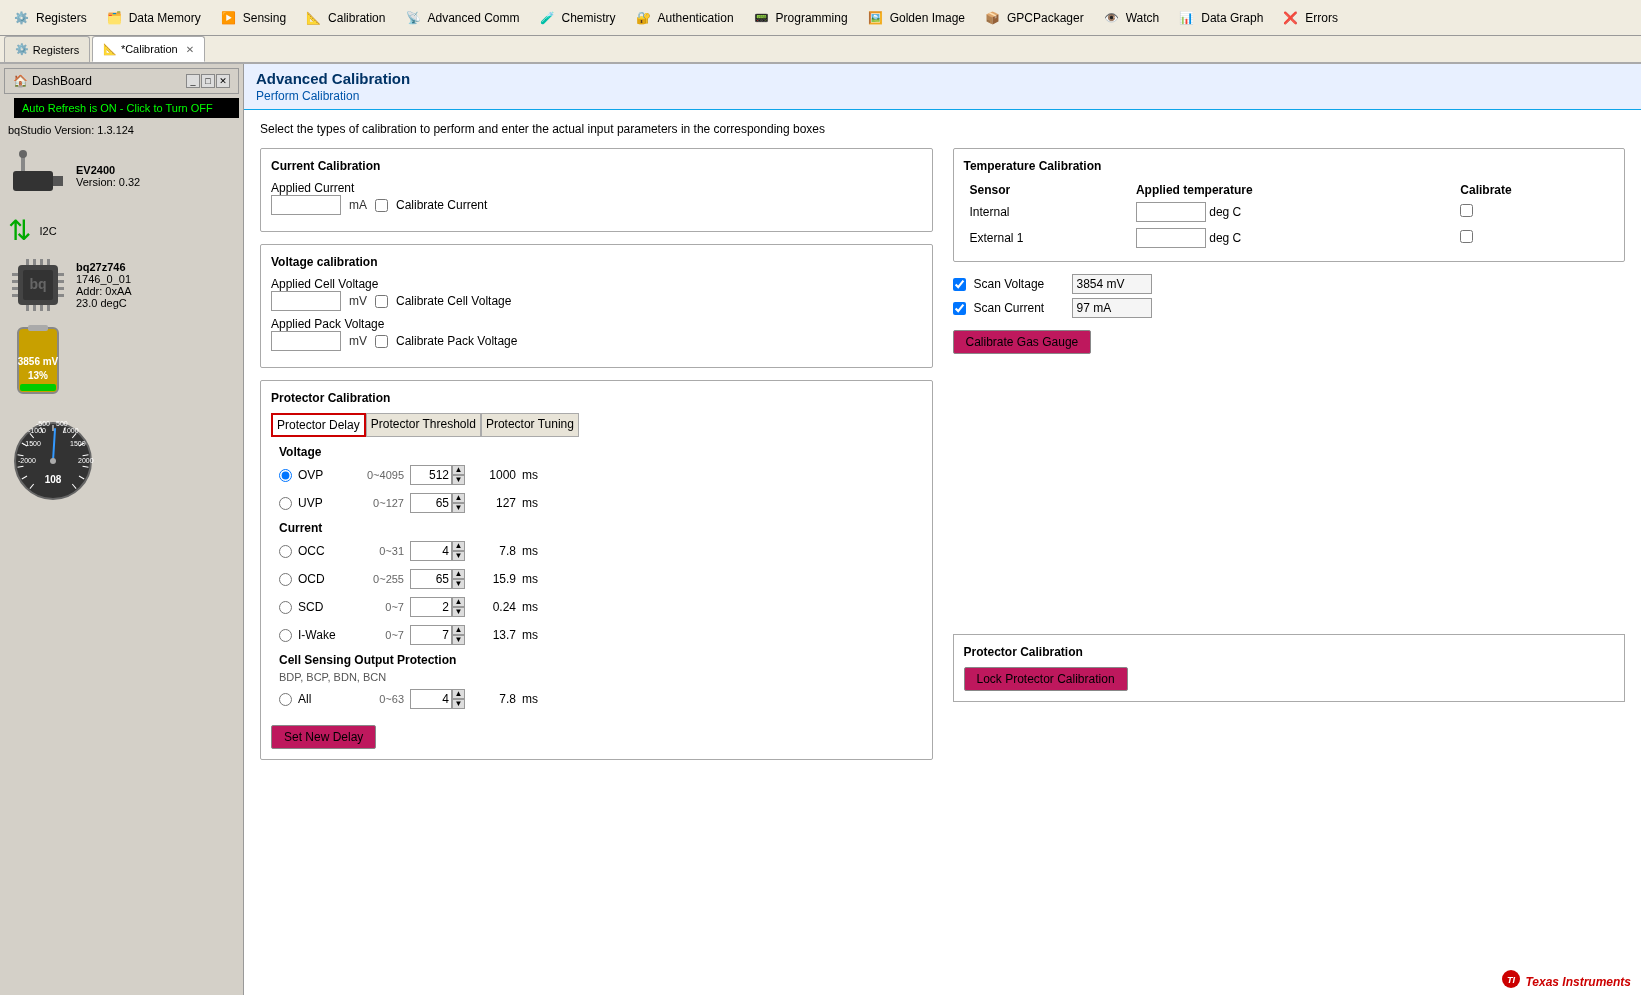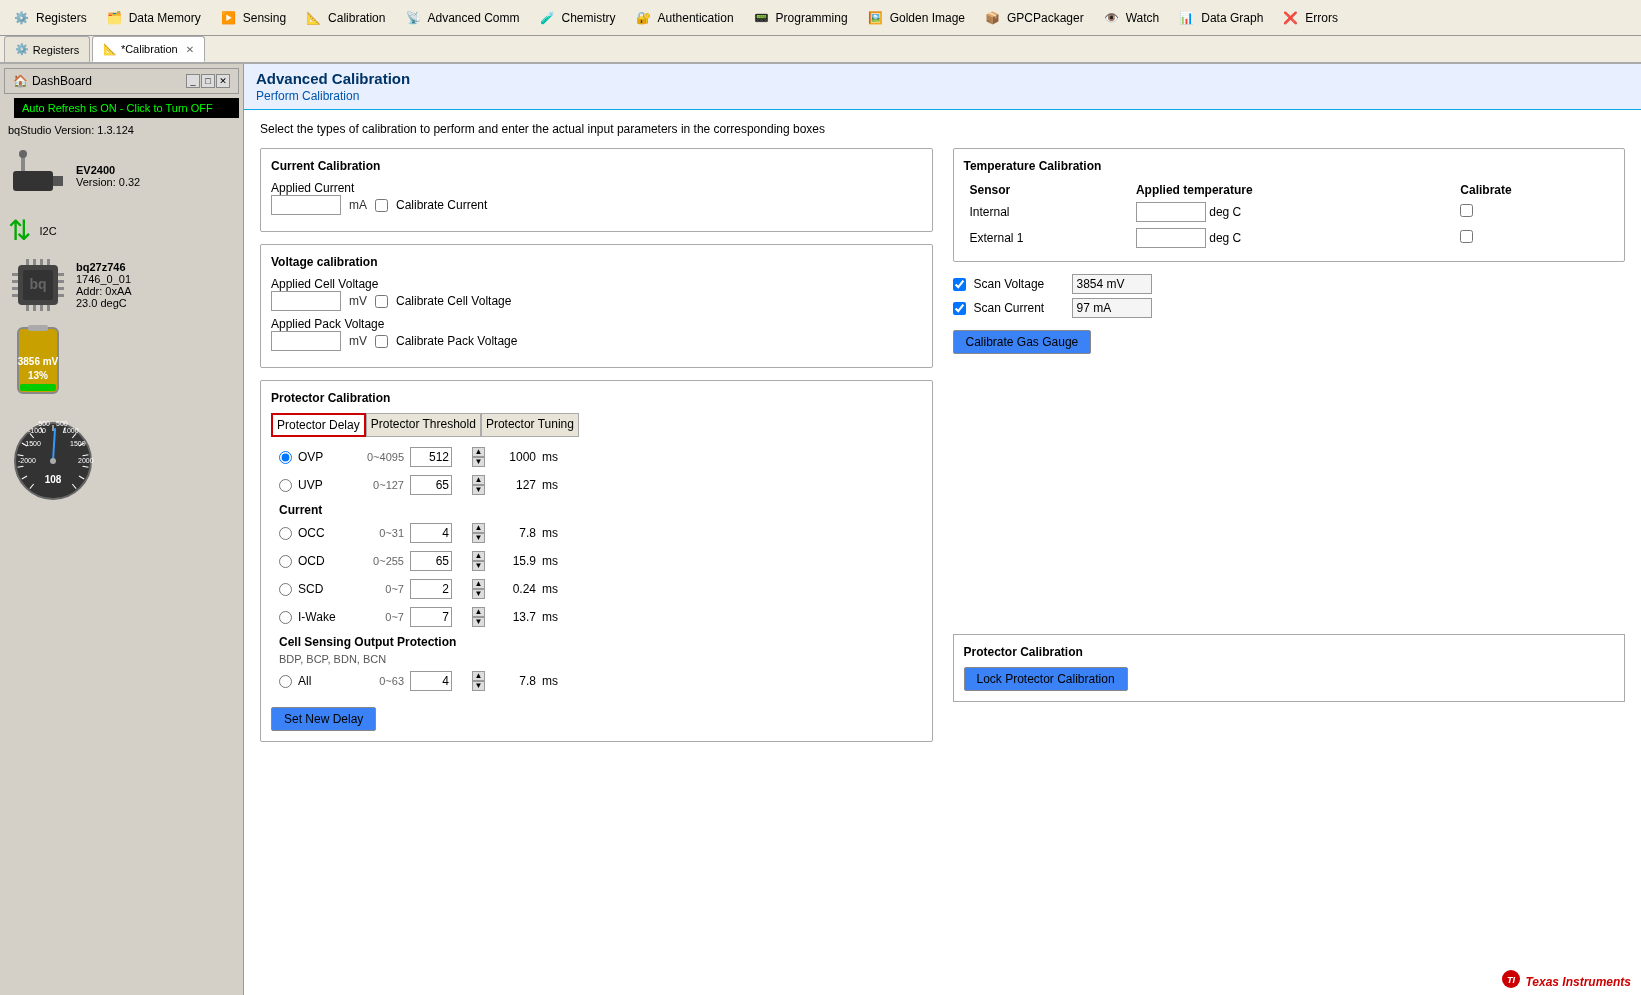--- a/index.html
+++ b/index.html
@@ -101,21 +101,21 @@
     .delay-section-title { font-weight: bold; margin: 6px 0; font-size: 12px; }
     .delay-subsection { margin-left: 8px; margin-bottom: 6px; }
     .delay-subsection-title { font-weight: bold; margin-bottom: 4px; }
 
     .delay-row { display: flex; align-items: center; gap: 6px; margin-bottom: 4px; height: 24px; }
     .delay-radio { cursor: pointer; }
     .delay-name { min-width: 55px; font-size: 12px; }
     .delay-range { color: #666; font-size: 11px; min-width: 45px; text-align: right; }
     .delay-spinner {
       display: flex; flex-direction: column;
-      width: 75px; height: 20px; position: relative;
+      width: 55px; height: 20px; position: relative;
     }
     .delay-spinner input {
       width: 42px; height: 20px; border: 1px solid #999; font-size: 12px;
       padding: 1px 2px; text-align: right;
     }
     .delay-spinner-btns {
       display: flex; flex-direction: column; position: absolute; right: 0; top: 0;
     }
     .spinner-btn {
       width: 13px; height: 10px; border: 1px solid #999; background: #ddd;
@@ -124,21 +124,21 @@
     }
     .delay-calc { width: 45px; font-size: 12px; text-align: right; }
     .delay-ms { font-size: 12px; }
 
     .scan-row { display: flex; align-items: center; gap: 8px; margin-bottom: 4px; }
     .scan-checkbox { cursor: pointer; }
     .scan-label { font-size: 12px; min-width: 90px; }
     .scan-value { width: 80px; height: 20px; border: 1px solid #999; background: #f5f5f5; font-size: 12px; padding: 1px 4px; }
 
     .btn {
-      padding: 4px 12px; border: 1px solid #888; background: #3b82f6;
+      padding: 4px 12px; border: 1px solid #888; background: #be185d;
       cursor: pointer; font-size: 12px; border-radius: 2px;
     }
 
     .set-delay-btn { margin-top: 8px; }
 
     
     ::-webkit-scrollbar { width: 8px; }
     ::-webkit-scrollbar-track { background: #e0ddd0; }
     ::-webkit-scrollbar-thumb { background: #aaa; }
 
@@ -406,20 +406,21 @@
               <div class="protector-tabs">
                 <div class="protector-tab active">Protector Delay</div>
                 <div class="protector-tab">Protector Threshold</div>
                 <div class="protector-tab">Protector Tuning</div>
               </div>
 
               <div>
 
                 
                 <div class="delay-subsection">
+                  <div class="delay-subsection-title">Voltage</div>
 
                   <div class="delay-row">
                     <input type="radio" name="protector-voltage" class="delay-radio" checked="" style="">
                     <span class="delay-name">OVP</span>
                     <span class="delay-range">0~4095</span>
                     <div class="delay-spinner">
                       <input type="text" value="512" style="width: 42px; border: 1px solid rgb(153, 153, 153); font-size: 12px; padding: 1px 2px;">
                       <div class="delay-spinner-btns">
                         <div class="spinner-btn">▲</div>
                         <div class="spinner-btn">▼</div>

